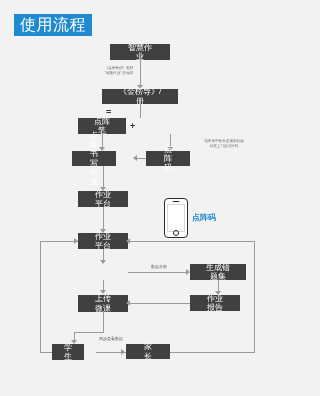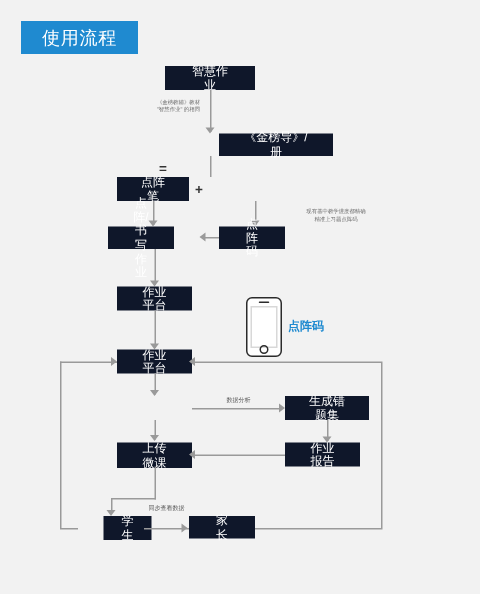--- a/index.html
+++ b/index.html
@@ -11,28 +11,28 @@
     overflow:hidden;
   }
   .canvas{position:absolute;left:0;top:0;width:280px;height:396px;}
 
   .title{
     position:absolute;
     left:14px;top:14px;
     width:78px;height:22px;
     background:#1f8ad0;
     color:#ffffff;
-    font-size:12px;
+    font-size:16px;
     display:flex;align-items:center;justify-content:center;
     letter-spacing:0.5px;
   }
 
   .node{
     position:absolute;
-    background:#0f172a;
+    background:#404040;
     color:#ffffff;
     font-size:8px;
     display:flex;align-items:center;justify-content:center;
     text-align:center;
     line-height:1.15;
     box-sizing:border-box;
     padding:1px 16px;
   }
 
   .note{
@@ -124,21 +124,21 @@
   <div class="title">使用流程</div>
 
   <div class="node" style="left:110px;top:44px;width:60px;height:16px;">智慧作业</div>
 
   <div class="note" style="left:88px;top:66px;width:62px;">《金榜教辅》教材
 "智慧作业" 的相同</div>
 
   <div class="line vline" style="left:140px;top:60px;height:28px;"></div>
   <div class="arrow" style="left:137px;top:85px;"></div>
 
-  <div class="node" style="left:102px;top:89px;width:76px;height:15px;margin-left:44px;">《金榜导》/册</div>
+  <div class="node" style="left:102px;top:89px;width:76px;height:15px;">《金榜导》/册</div>
 
   <div class="eq" style="left:106px;top:108px;">=</div>
   <div class="line vline" style="left:140px;top:104px;height:14px;"></div>
 
   <div class="node" style="left:78px;top:118px;width:48px;height:16px;">点阵笔</div>
 
   <div class="plus" style="left:130px;top:122px;">+</div>
 
 
   <div class="line vline" style="left:102px;top:134px;height:16px;"></div>
@@ -188,21 +188,21 @@
   <div class="arrow" style="left:100px;top:290px;"></div>
 
   <div class="line hline" style="left:128px;top:303px;width:62px;"></div>
   <div class="arrow-left" style="left:126px;top:300px;"></div>
 
   <div class="line vline" style="left:103px;top:311px;height:22px;"></div>
   <div class="line hline" style="left:74px;top:332px;width:30px;"></div>
   <div class="line vline" style="left:74px;top:332px;height:10px;"></div>
   <div class="arrow" style="left:71px;top:340px;"></div>
 
-  <div class="node" style="left:52px;top:344px;width:24px;height:16px;margin-left:17px;">学生</div>
+  <div class="node" style="left:52px;top:344px;width:24px;height:16px;">学生</div>
 
   <div class="node" style="left:126px;top:344px;width:44px;height:15px;">家长</div>
 
   <div class="line hline" style="left:96px;top:352px;width:30px;"></div>
   <div class="arrow-right" style="left:121px;top:349px;"></div>
   <div class="lbl" style="left:92px;top:336px;width:38px;">同步查看数据</div>
 
   <div class="line vline" style="left:148px;top:344px;height:0px;"></div>
 
   <div class="line vline" style="left:40px;top:241px;height:111px;"></div>

